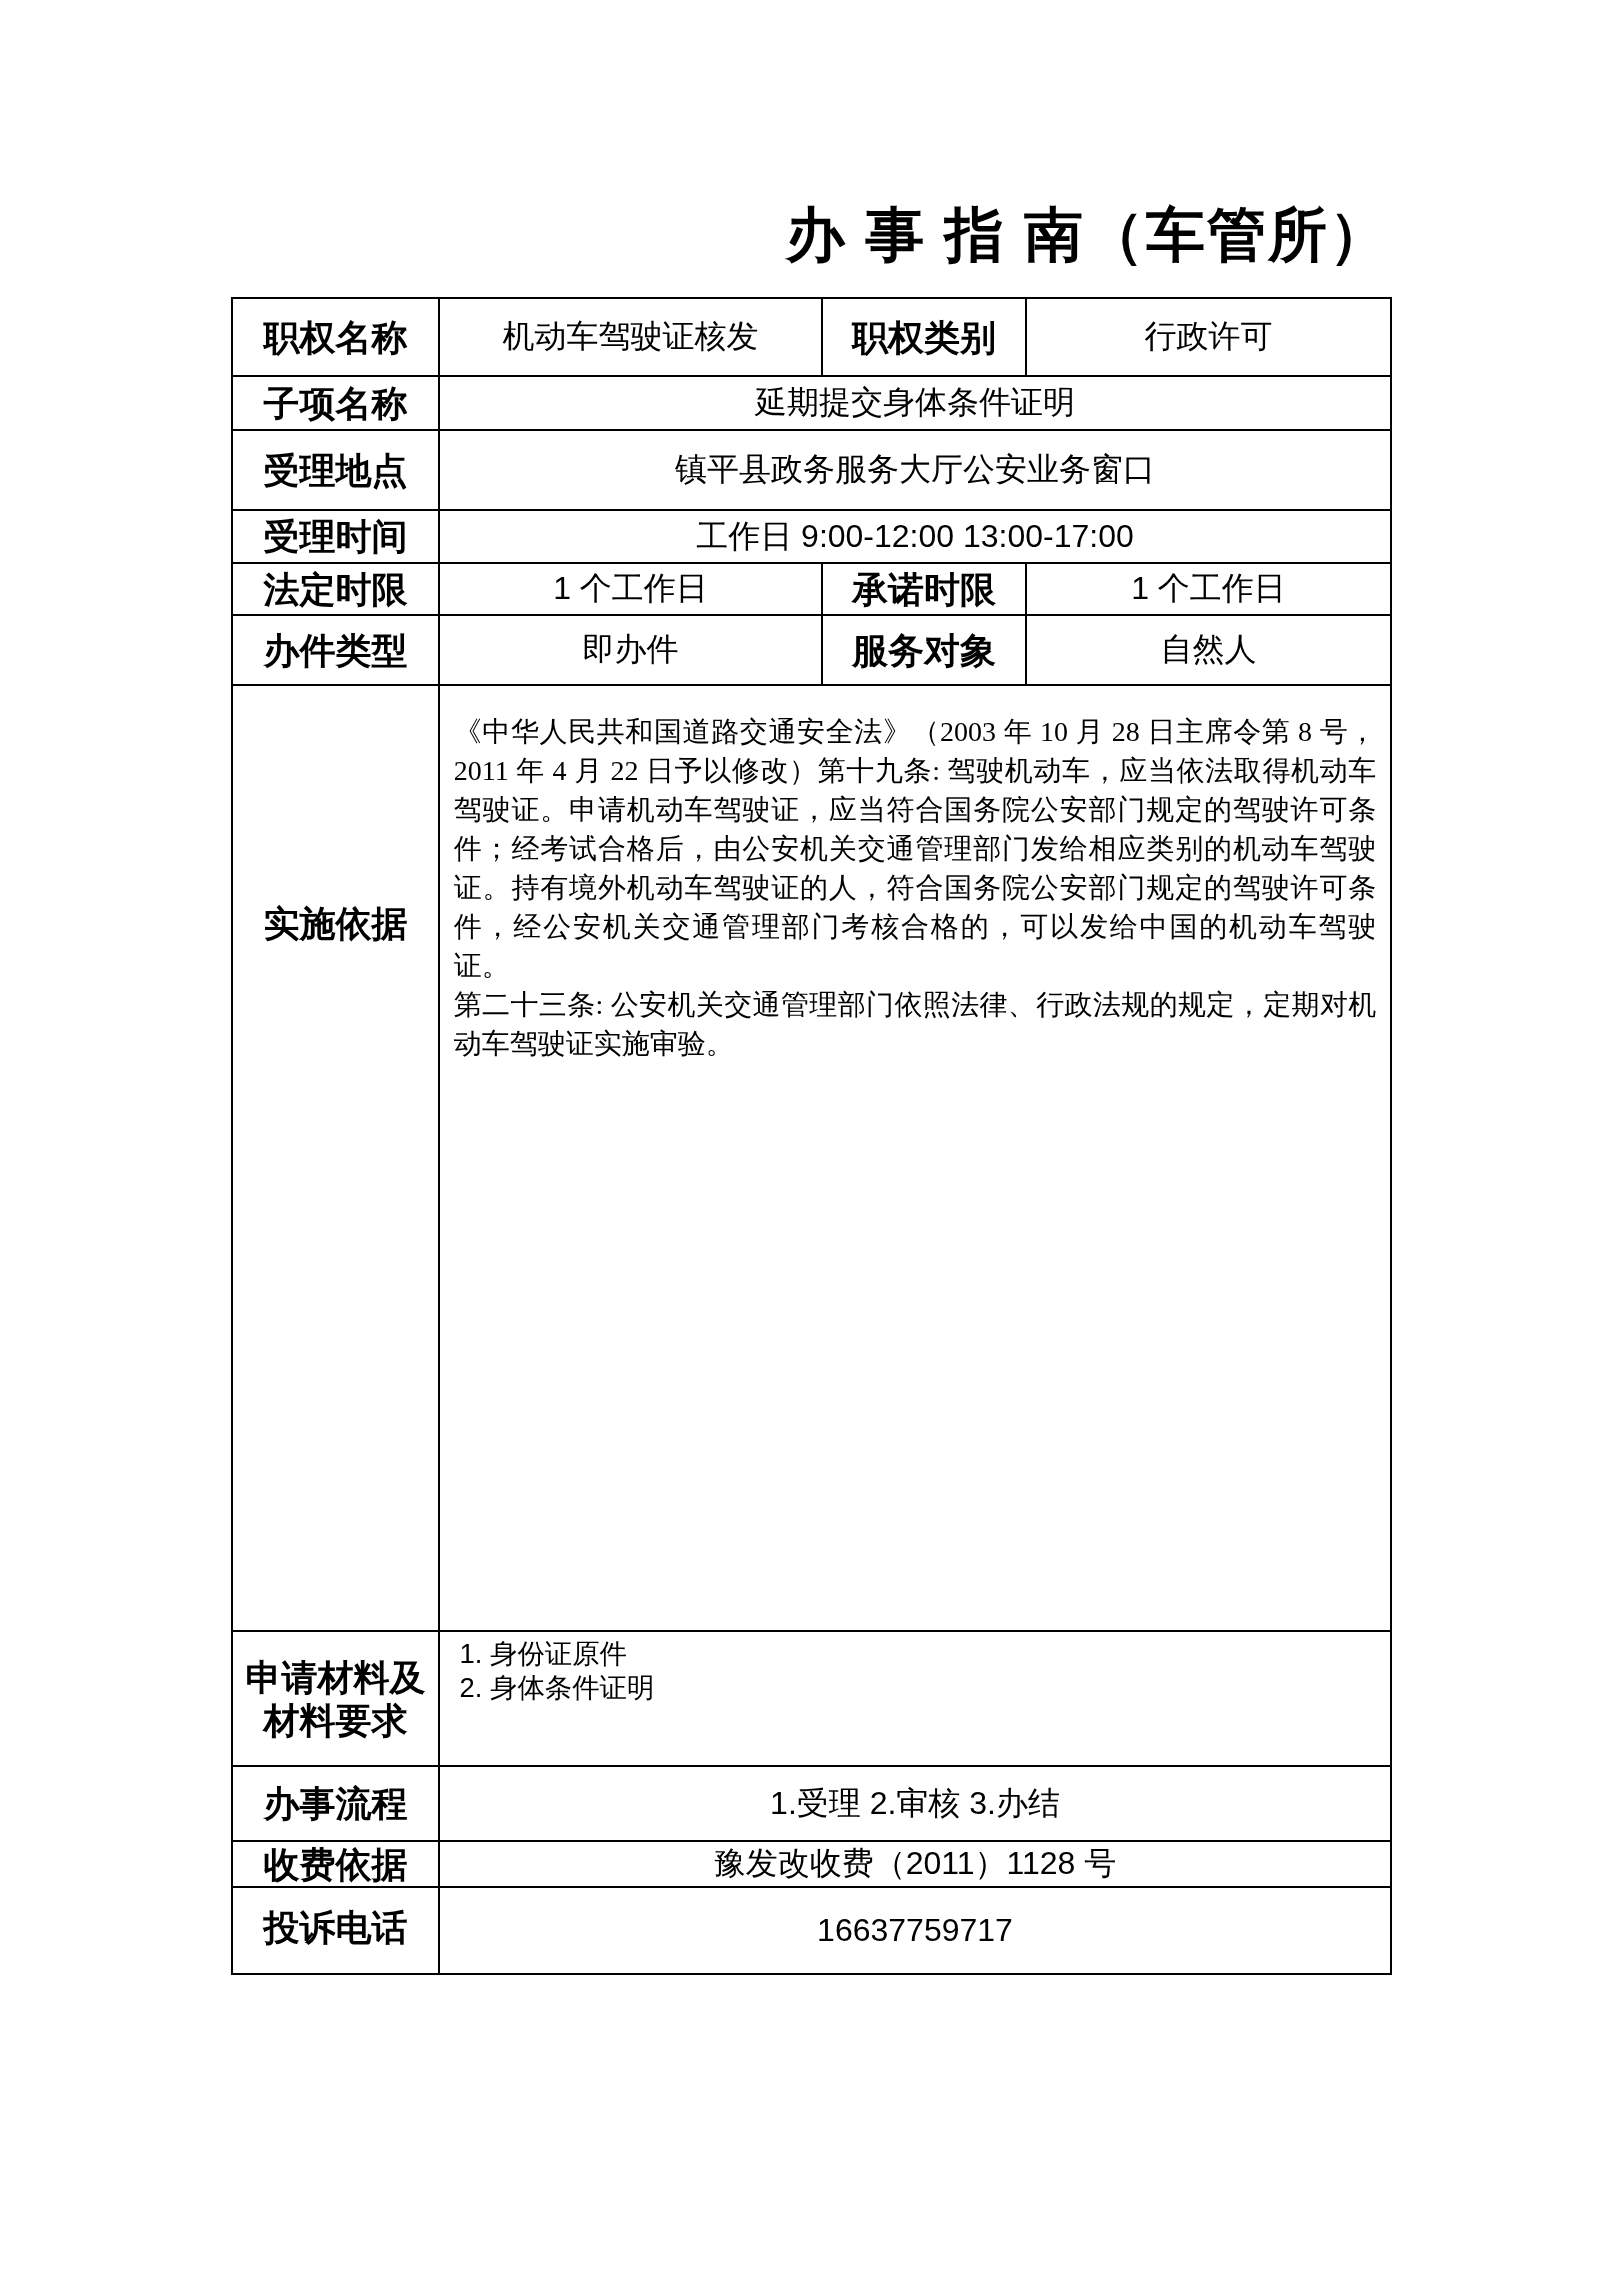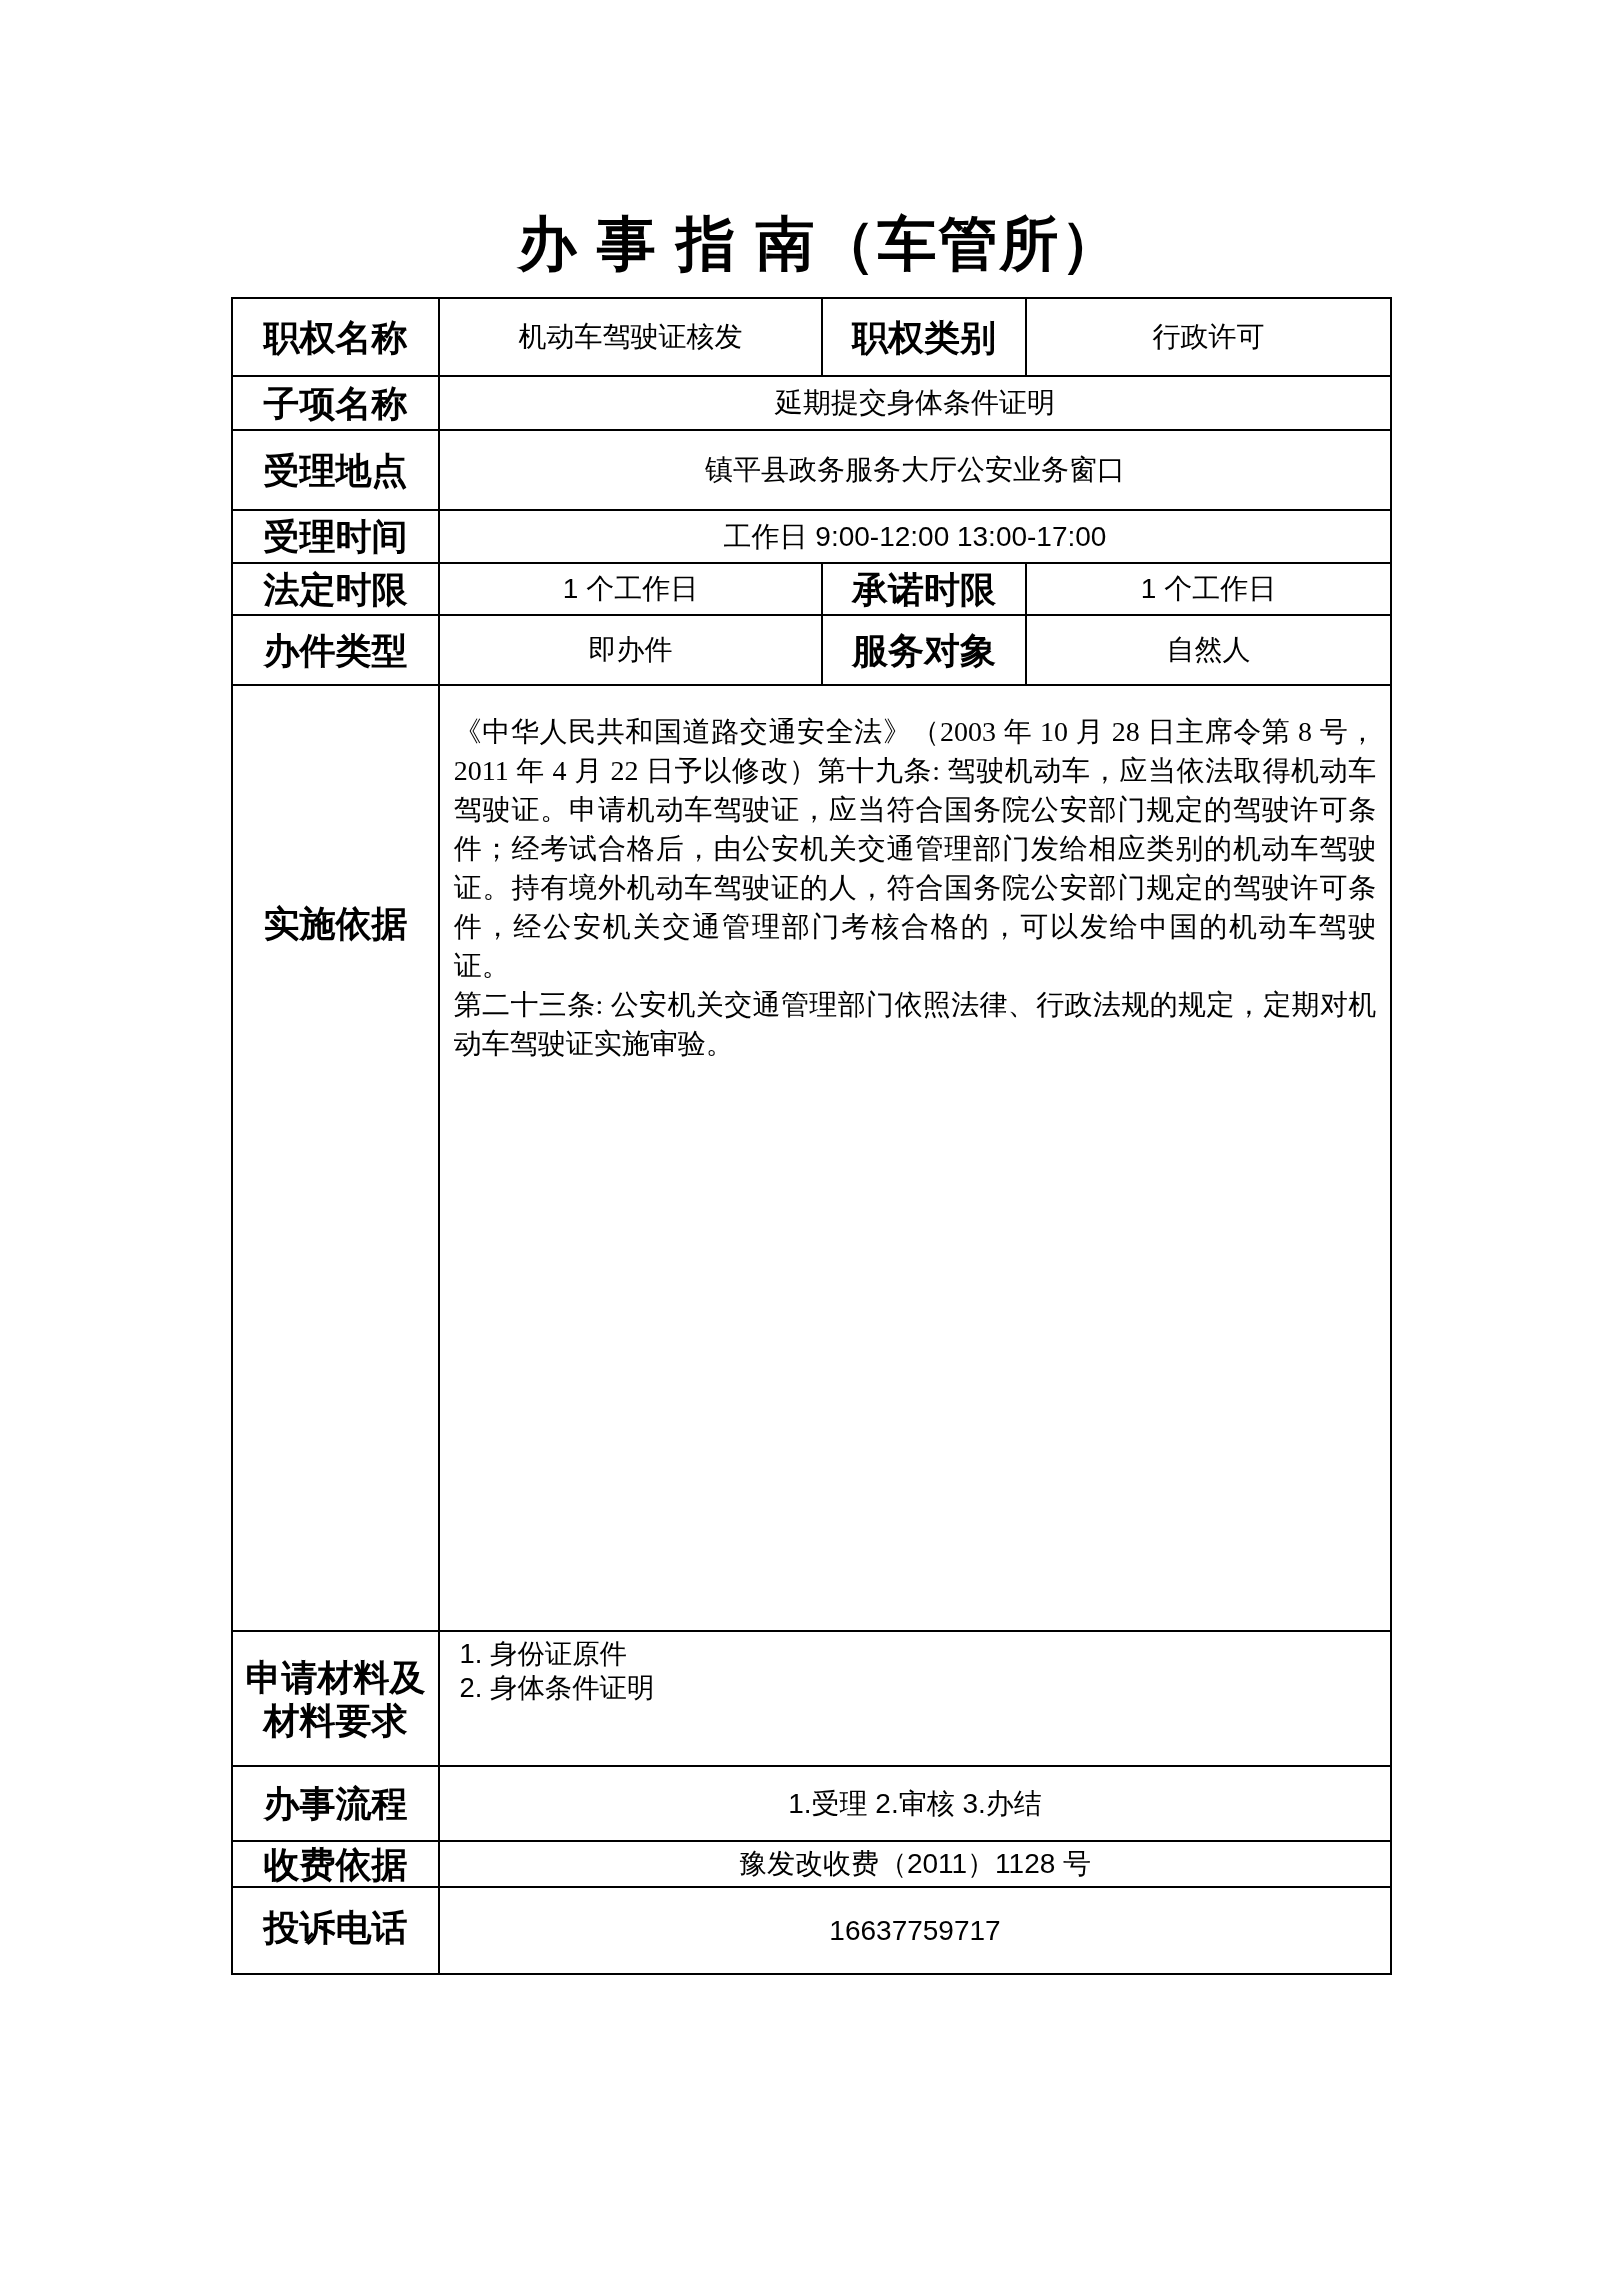--- a/index.html
+++ b/index.html
@@ -13,22 +13,22 @@
     height: 2292px;
     background: #ffffff;
     color: #000000;
     overflow: hidden;
   }
   .doc-title {
     position: absolute;
     left: 231px;
     top: 194px;
     width: 1159px;
-    margin: 9px;
-    text-align: center;
+    margin: 0;
+    text-align: right;
     font-family: "Liberation Sans", sans-serif;
     font-weight: bold;
     font-size: 59px;
     line-height: 82px;
     letter-spacing: 2px;
     white-space: nowrap;
   }
   table.guide-table {
     position: absolute;
     left: 231px;
@@ -48,21 +48,21 @@
   }
   td.lbl {
     font-family: "Liberation Sans", sans-serif;
     font-weight: bold;
     font-size: 36px;
     line-height: 43px;
   }
   td.val {
     
     font-family: "Liberation Sans", serif;
-    font-size: 28px;
+    font-size: 32px;
   }
   td.lbl-top {
     vertical-align: top;
     padding-top: 216px;
   }
   td.lbl-top-small {
     vertical-align: top;
     padding-top: 18px;
   }
   td.lbl-multiline {

